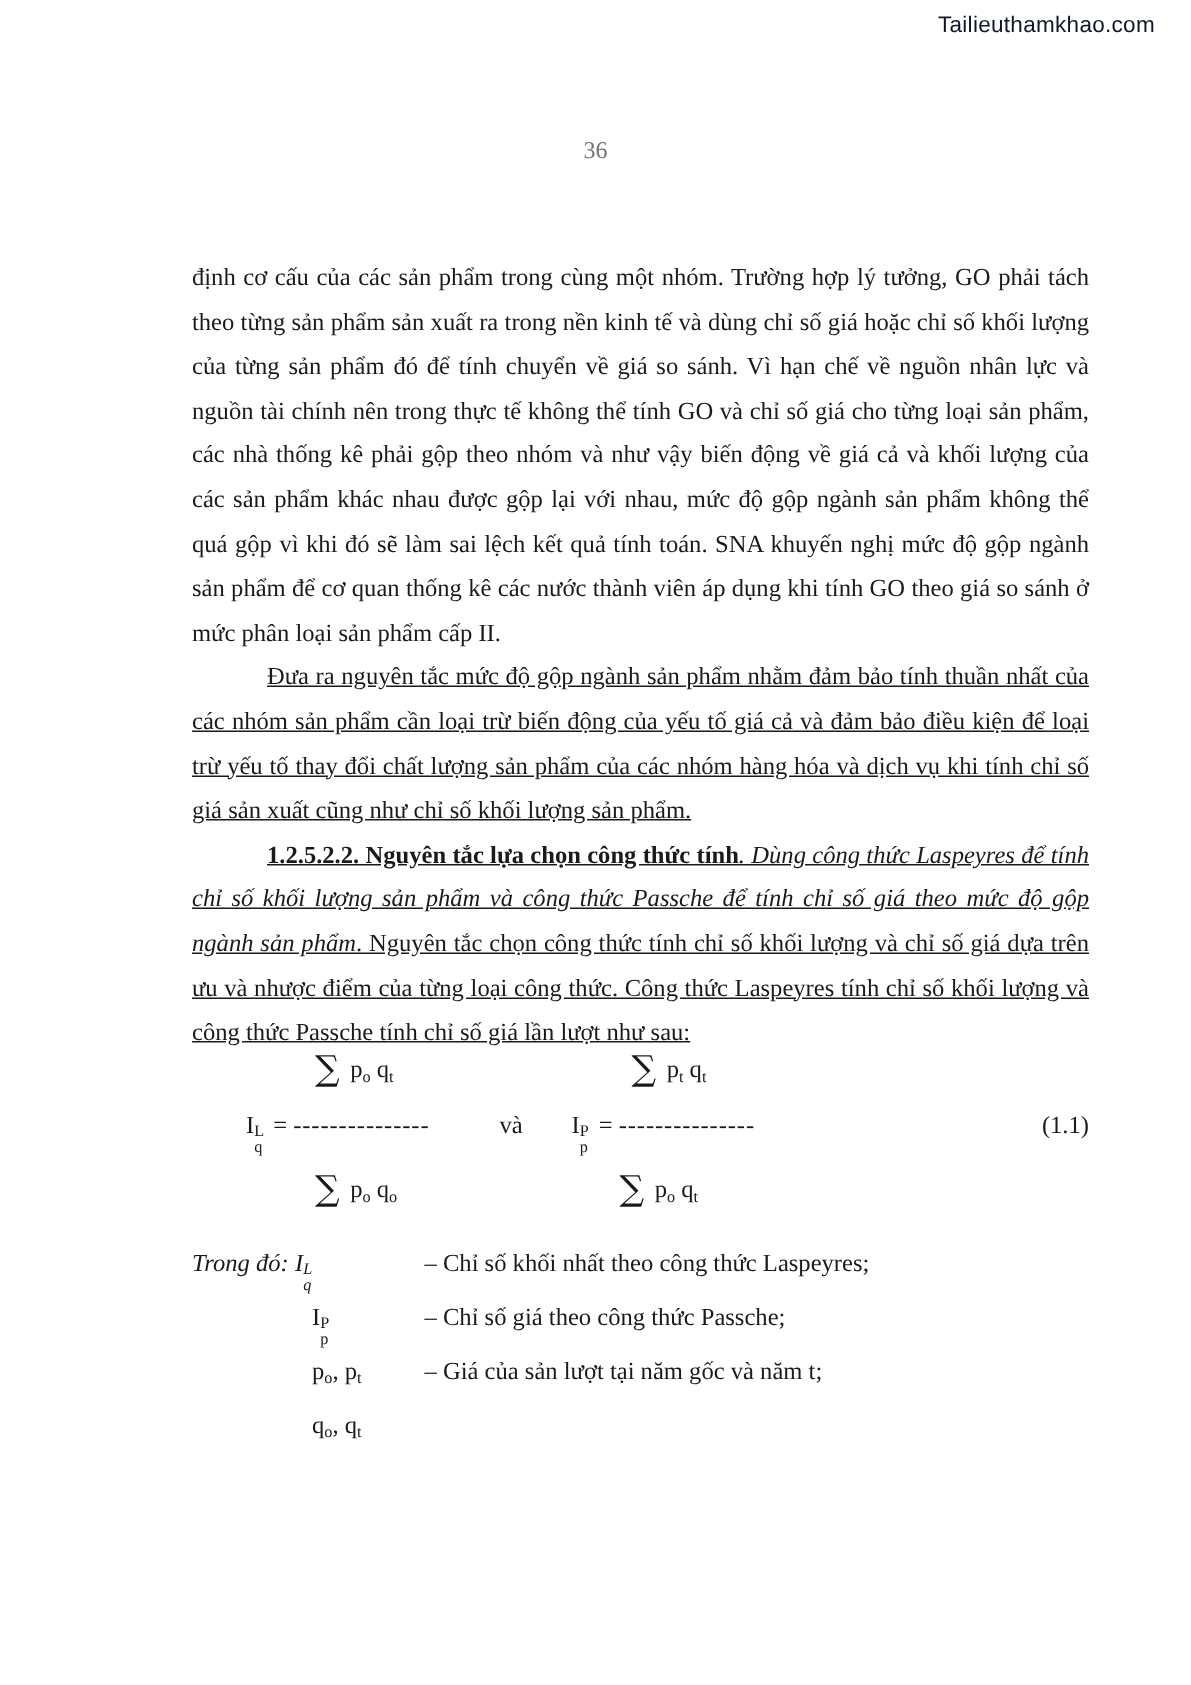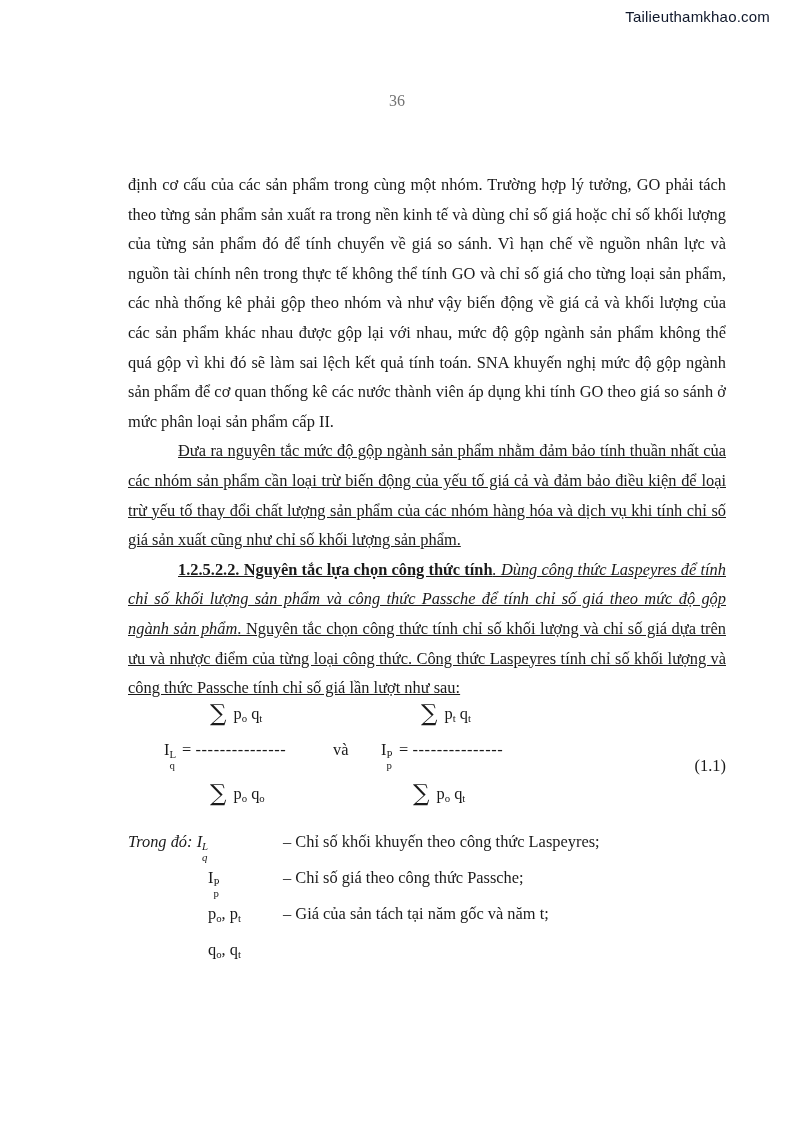--- a/index.html
+++ b/index.html
@@ -101,21 +101,21 @@
   }
   .f-mid-right {
     position: absolute;
     left: 253px;
     top: 0;
     white-space: nowrap;
   }
   .f-eqno {
     position: absolute;
     right: 0px;
-    top: 16px;
+    top: 0;
     white-space: nowrap;
     margin-left: 20px;
   }
   .f-den-left {
     position: absolute;
     left: 82px;
     top: 0;
     white-space: nowrap;
   }
   .f-den-right {
@@ -221,31 +221,31 @@
       <span class="f-den-left"><span class="sigma">∑</span>p<sub>o</sub> q<sub>o</sub></span>
       <span class="f-den-right"><span class="sigma">∑</span>p<sub>o</sub> q<sub>t</sub></span>
     </div>
 
   </div>
 
   <div class="legend">
 
     <div class="leg-row">
       <span class="leg-label leg-sym-a"><span>Trong đó:</span> <span>I</span><span class="supsub"><span class="s-up">L</span><span class="s-dn">q</span></span></span>
-      <span class="leg-desc">– Chỉ số khối khuyến theo công thức Laspeyres;</span>
+      <span class="leg-desc">– Chỉ số khối nhất theo công thức Laspeyres;</span>
     </div>
 
     <div class="leg-row">
       <span class="leg-label leg-sym-b"><span>I</span><span class="supsub"><span class="s-up">P</span><span class="s-dn">p</span></span></span>
       <span class="leg-desc">– Chỉ số giá theo công thức Passche;</span>
     </div>
 
     <div class="leg-row">
       <span class="leg-label leg-sym-b">p<sub>o</sub>, p<sub>t</sub></span>
-      <span class="leg-desc">– Giá của sản tách tại năm gốc và năm t;</span>
+      <span class="leg-desc">– Giá của sản lượt tại năm gốc và năm t;</span>
     </div>
 
     <div class="leg-row">
       <span class="leg-label leg-sym-b">q<sub>o</sub>, q<sub>t</sub></span>
     </div>
 
   </div>
 
 </div>
 

